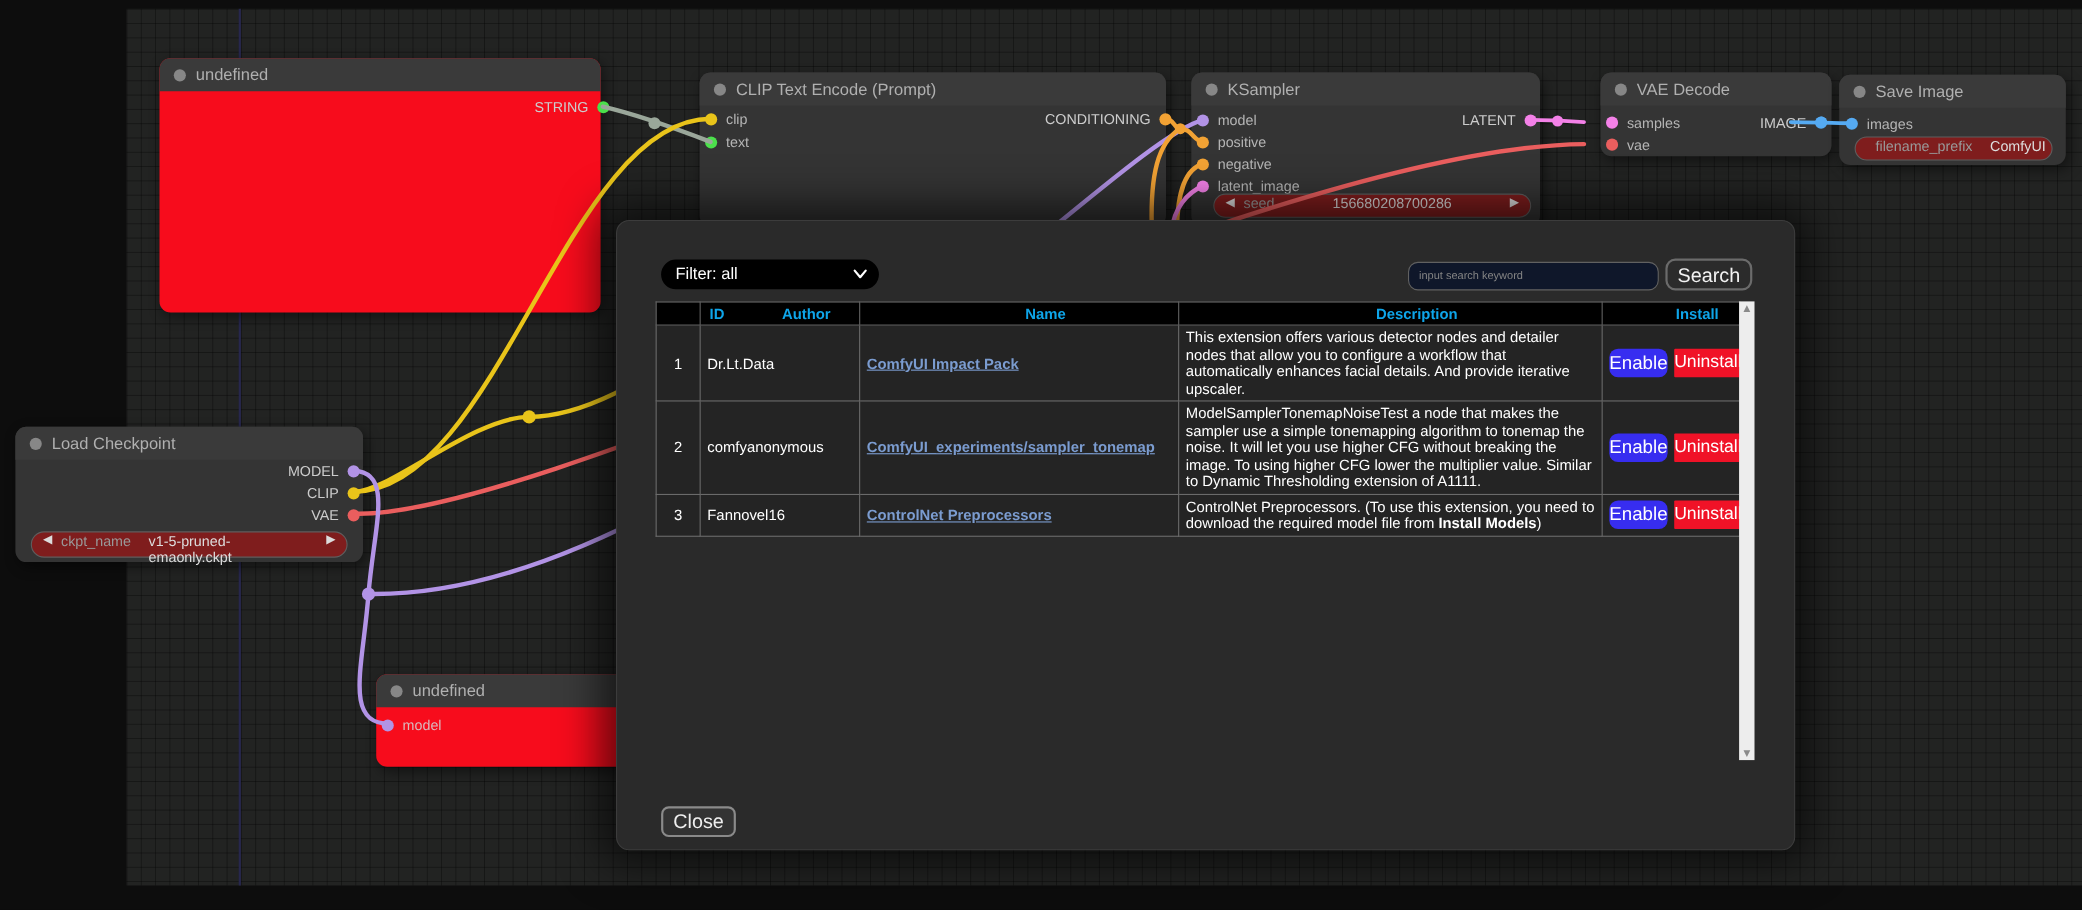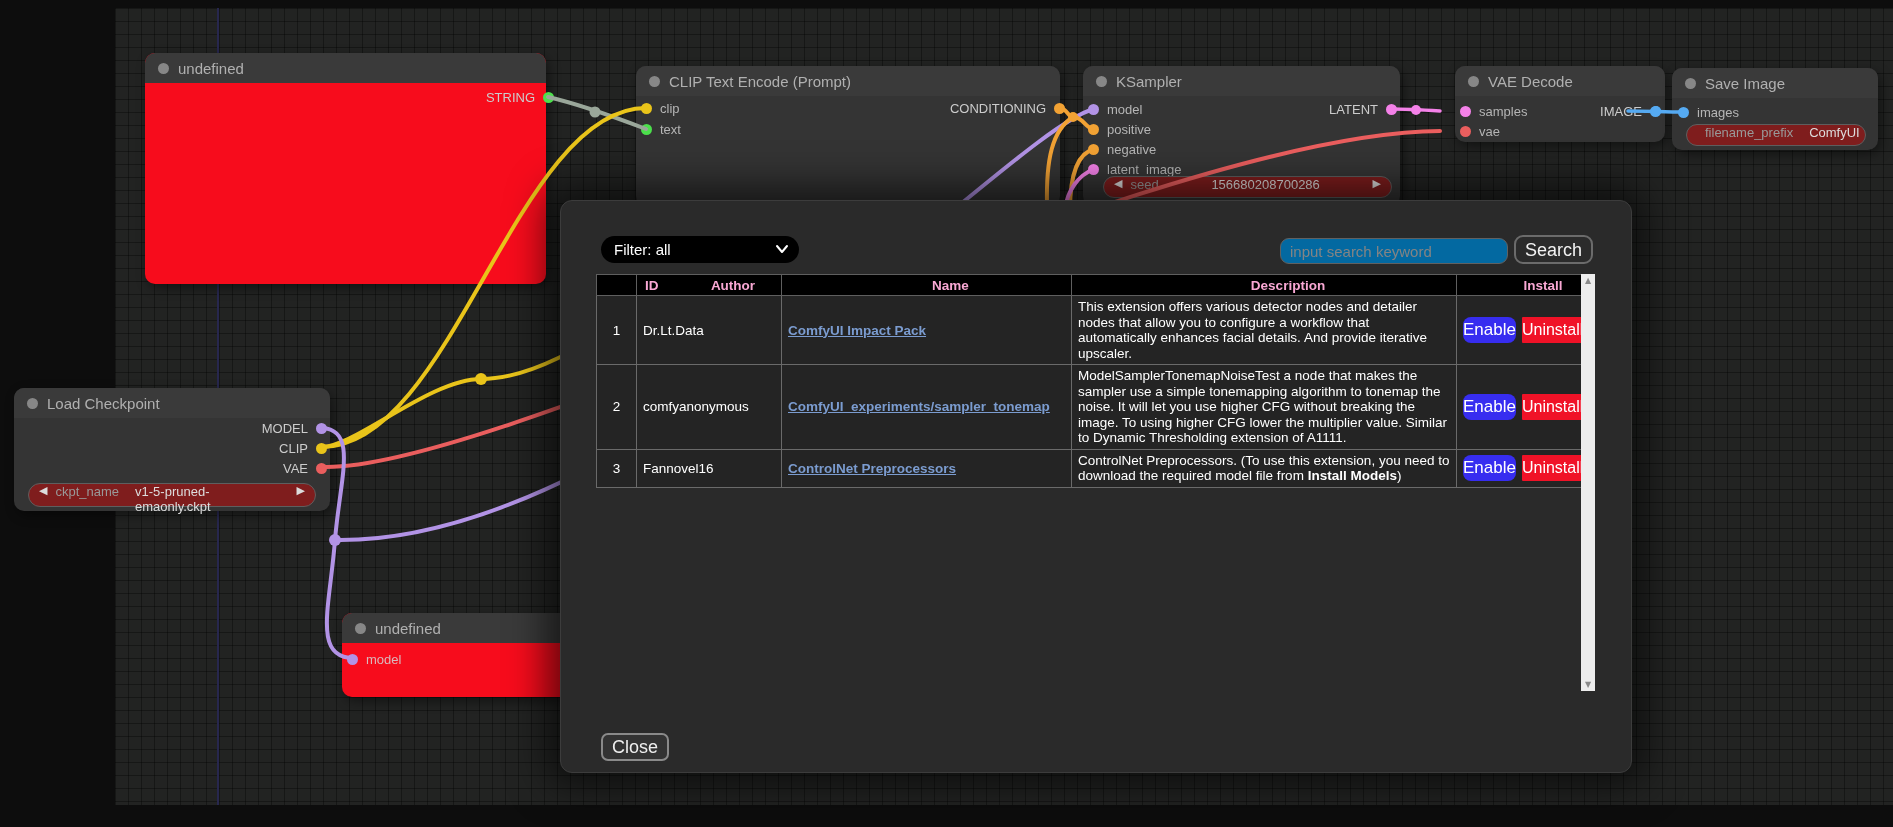--- a/index.html
+++ b/index.html
@@ -49,31 +49,31 @@
   .modal { position:absolute; left:560px; top:200px; width:1072px; height:573px; z-index:10;
     background:#2a2a2a; border:1px solid #3c3c3c; border-radius:12px;
     box-shadow:0 0 38px 14px rgba(0,0,0,0.6); }
   .filter-wrap { position:absolute; left:40px; top:35px; width:198px; height:27px;
     background:#000; border-radius:14px; display:flex; align-items:center; }
   .filter-wrap select { appearance:none; -webkit-appearance:none; width:100%; height:100%;
     background:transparent; color:#fff; border:none; outline:none; font-size:15px;
     padding:0 26px 0 13px; font-family:"Liberation Sans", sans-serif; }
   .chev { position:absolute; right:10px; top:7px; pointer-events:none; }
   .search-input { position:absolute; left:719px; top:37px; width:228px; height:26px;
-    background:#0369a1; border:1px solid #616161; border-radius:9px; color:#ddd;
-    font-size:15px; padding:0 9px; outline:none; font-family:"Liberation Sans", sans-serif; }
+    background:#0f172a; border:1px solid #616161; border-radius:9px; color:#ddd;
+    font-size:10px; padding:0 9px; outline:none; font-family:"Liberation Sans", sans-serif; }
   .search-input::placeholder { color:#848484; }
   .search-btn { position:absolute; left:953px; top:34px; width:79px; height:29px;
     background:#2b2b2b; border:2px solid #6b6b6b; border-radius:9px; color:#f2f2f2;
     font-size:18px; line-height:24px; text-align:center; cursor:pointer; }
 
   .table-wrap { position:absolute; left:35px; top:73px; width:999px; height:417px; }
   table.ext { border-collapse:collapse; width:985px; table-layout:fixed;
     font-size:13.5px; color:#fff; }
-  table.ext th { background:#000; color:#f9a8d4; font-weight:bold; height:21px;
+  table.ext th { background:#000; color:#0ea5e9; font-weight:bold; height:21px;
     border:1px solid #5f5f5f; text-align:center;padding-left:48px; }
   table.ext td { border:1px solid #6a6a6a; background:#242424; vertical-align:middle;
     padding:3px 6px; }
   td.c { text-align:center; }
   a.ext-link { color:#7b9cd0; font-weight:bold; text-decoration:underline; cursor:pointer; }
   .desc { line-height:15.5px; }
   .btn-stack { display:flex; flex-direction:row; align-items:center; gap:6px; }
   .btn-enable { width:96px; height:26px; border:none; border-radius:8px; background:#372df0;
     color:#fff; font-size:17px; cursor:pointer; font-family:"Liberation Sans", sans-serif; }
   .btn-uninstall { width:96px; height:26px; border:none; border-radius:1px; background:#f01227;

